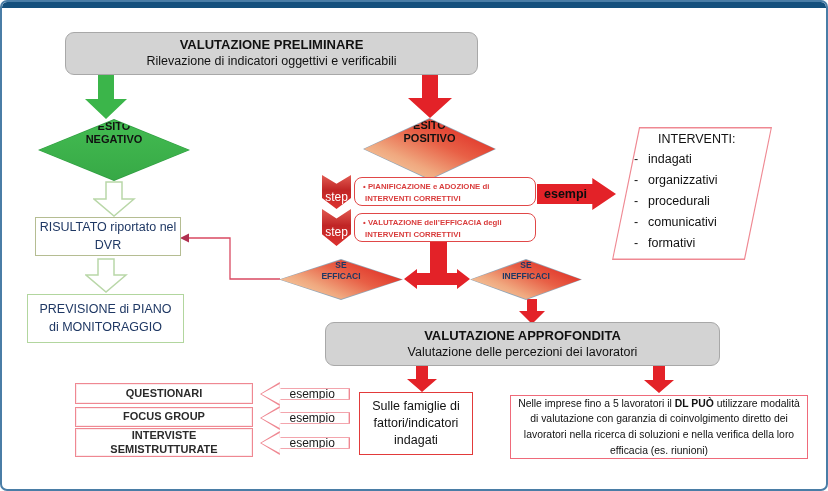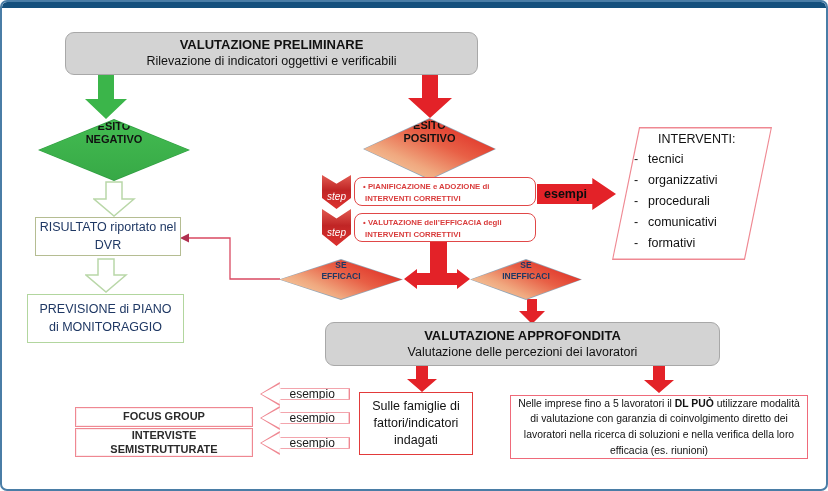--- a/index.html
+++ b/index.html
@@ -24,21 +24,21 @@
   .diamond-in{position:absolute;inset:1px;clip-path:polygon(50% 0,100% 50%,50% 100%,0 50%);
               display:flex;align-items:flex-start;justify-content:center;text-align:center;}
   .redgrad{background:linear-gradient(205deg,#e1372b 18%,#e86046 42%,#f0a87f 68%,#f5d7ae 95%);}
   .dtext{font-weight:bold;color:#111;font-size:11px;line-height:1.2;}
   .dtext-sm{font-weight:bold;color:#1f3864;font-size:8.5px;line-height:1.25;}
 
   .chev{position:absolute;z-index:2;box-sizing:border-box;
         clip-path:polygon(0 0,50% 26%,100% 0,100% 68%,50% 100%,0 68%);
         background:linear-gradient(180deg,#e25b52,#c02525 45%,#dd3230);
         display:flex;align-items:center;justify-content:center;padding-top:9px;
-        color:#fff;font-size:10px;font-style:italic;}
+        color:#fff;font-size:12px;}
   .stepbox{position:absolute;background:#fff;border:1.5px solid #e04848;border-radius:8px;
            color:#d93c3c;font-size:7.8px;font-weight:600;padding:3px 4px 0 8px;
            box-sizing:border-box;z-index:2;line-height:1.5;}
   .stepbox .l1{white-space:nowrap;}
   .stepbox .l2{margin-left:2px;white-space:nowrap;}
 
   .esempi{position:absolute;z-index:2;box-sizing:border-box;
           clip-path:polygon(0 19%,70% 19%,70% 0,100% 50%,70% 100%,70% 81%,0 81%);
           background:#e32228;display:flex;align-items:center;padding-left:7px;
           color:#0d0d0d;font-weight:bold;font-size:12.5px;}
@@ -137,21 +137,21 @@
     <span>esempi</span>
   </div>
 
   <div class="para" style="left:610px;top:125px;width:160px;height:133px;">
     <div class="para-in"></div>
   </div>
   <div class="int-content" style="left:612px;top:128px;width:156px;">
     <div class="int-title">INTERVENTI:</div>
     <div class="int-row">
       <span class="int-dash">-</span>
-      <span>tecnici</span>
+      <span>indagati</span>
       </div>
     <div class="int-row">
       <span class="int-dash">-</span>
       <span>organizzativi</span>
       </div>
     <div class="int-row">
       <span class="int-dash">-</span>
       <span>procedurali</span>
       </div>
     <div class="int-row">
@@ -204,20 +204,23 @@
   </svg>
 
   <div class="wbox redbox" style="left:357px;top:390px;width:114px;height:63px;">
     <span>Sulle famiglie di fattori/indicatori indagati</span>
   </div>
 
   <div class="wbox pinkbox" style="left:508px;top:393px;width:298px;height:64px;">
     <span><span>Nelle imprese fino a 5 lavoratori il </span><b>DL PUÒ</b><span> utilizzare modalità di valutazione con garanzia di coinvolgimento diretto dei lavoratori nella ricerca di soluzioni e nella verifica della loro efficacia (es. riunioni)</span></span>
   </div>
 
+  <div class="mbox" style="left:73px;top:381px;width:178px;height:21px;">
+    <span>QUESTIONARI</span>
+  </div>
   <div class="mbox" style="left:73px;top:426px;width:178px;height:29px;padding:0 16px;">
     <span>INTERVISTE SEMISTRUTTURATE</span>
   </div>
   <div class="mbox" style="left:73px;top:405px;width:178px;height:20px;">
     <span>FOCUS GROUP</span>
   </div>
 
   <div class="eo" style="left:258px;top:380px;width:90px;height:24px;">
     <div class="eo-in">
       <span>esempio</span>

